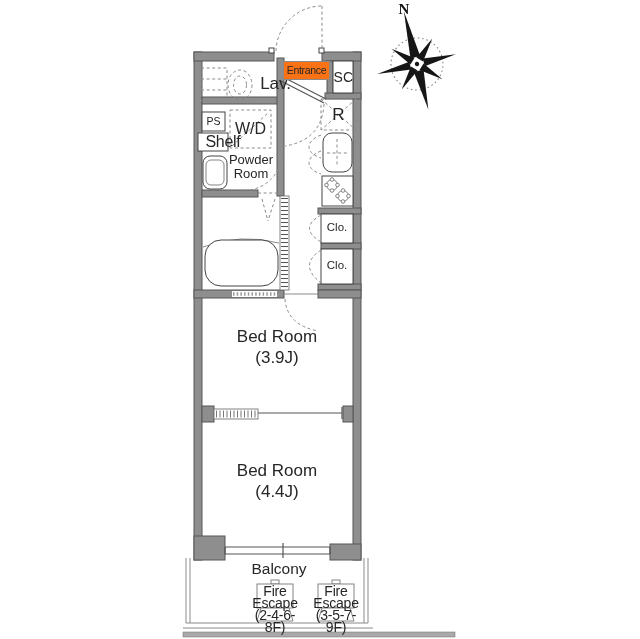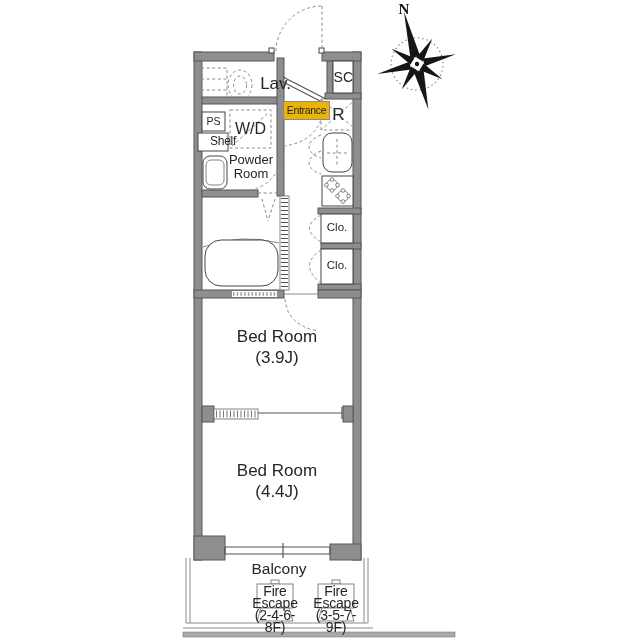--- a/index.html
+++ b/index.html
@@ -15,25 +15,25 @@
   .dot{fill:none;stroke:#999999;stroke-width:3.5;stroke-dasharray:1.5 2.2;}
   .comb1{fill:none;stroke:#555555;stroke-width:7;stroke-dasharray:1 3;}
   .comb2{fill:none;stroke:#777777;stroke-width:7;stroke-dasharray:1 2.5;}
   .dotring{fill:none;stroke:#777777;stroke-width:1;stroke-dasharray:1.5 2.8;}
   .star{fill:#161616;}
   .ground{fill:var(--ground);stroke:#7e7e7e;stroke-width:0.6;}
 
   .lbl{position:absolute;color:var(--text);text-align:center;white-space:pre-line;}
   .l-lav{left:231px;top:73px;width:60px;font-size:17px;line-height:21px;text-align:right;}
   .l-entrance{left:283px;top:61px;width:45px;height:17px;font-size:10.5px;line-height:17px;
-              border:1px solid #8a8a8a;background:#eab308;letter-spacing:-0.3px;margin-top:40px;}
+              border:1px solid #8a8a8a;background:#f97316;letter-spacing:-0.3px;}
   .l-sc{left:331px;top:68px;width:22px;font-size:14px;line-height:18px;text-align:right;}
   .l-r{left:321px;top:102px;width:35px;font-size:17px;line-height:26px;}
   .l-ps{left:202px;top:114px;width:23px;font-size:10.5px;line-height:15px;}
-  .l-shelf{left:198px;top:134px;width:50px;font-size:12px;line-height:15px;letter-spacing:-0.3px;}
+  .l-shelf{left:198px;top:134px;width:50px;font-size:16px;line-height:15px;letter-spacing:-0.3px;}
   .l-wd{left:230px;top:120px;width:41px;font-size:16px;line-height:18px;}
   .l-powder{left:227px;top:153px;width:48px;font-size:13px;line-height:13.5px;}
   .l-bath{left:205px;top:201px;width:64px;font-size:16px;line-height:19px;}
   .l-clo1{left:321px;top:220px;width:32px;font-size:11.5px;line-height:15px;}
   .l-clo2{left:321px;top:258px;width:32px;font-size:11.5px;line-height:15px;}
   .l-bed1{left:222px;top:326px;width:110px;font-size:17px;line-height:21px;}
   .l-bed2{left:222px;top:460px;width:110px;font-size:17px;line-height:21px;}
   .l-balcony{left:234px;top:560px;width:90px;font-size:15.5px;line-height:18px;}
   .l-fire{width:46px;font-size:14px;line-height:12px;letter-spacing:-0.2px;}
   .l-fire1{left:252px;top:585px;}

